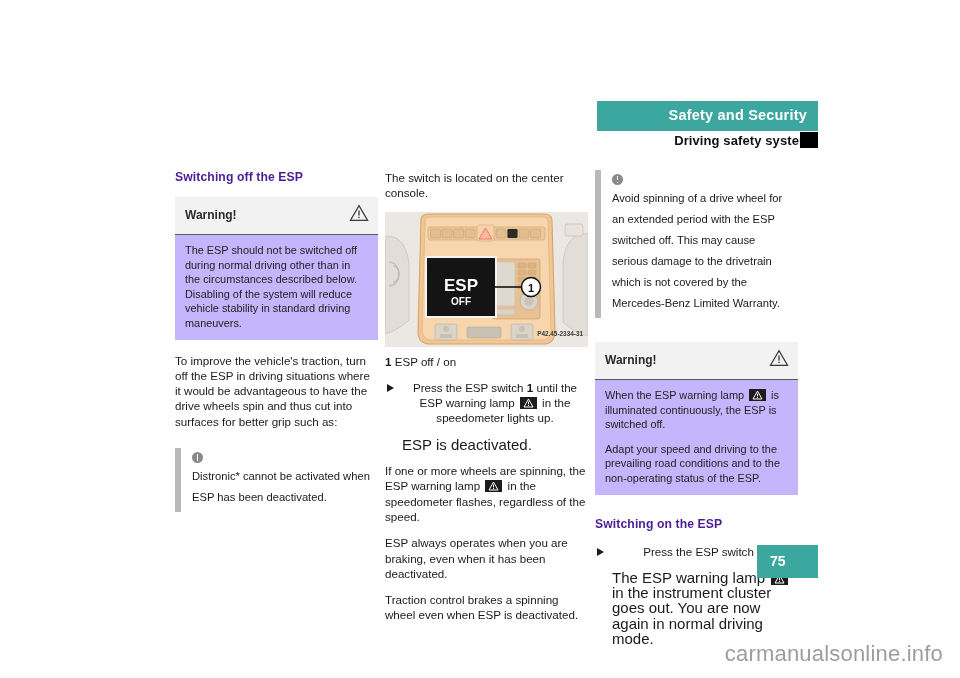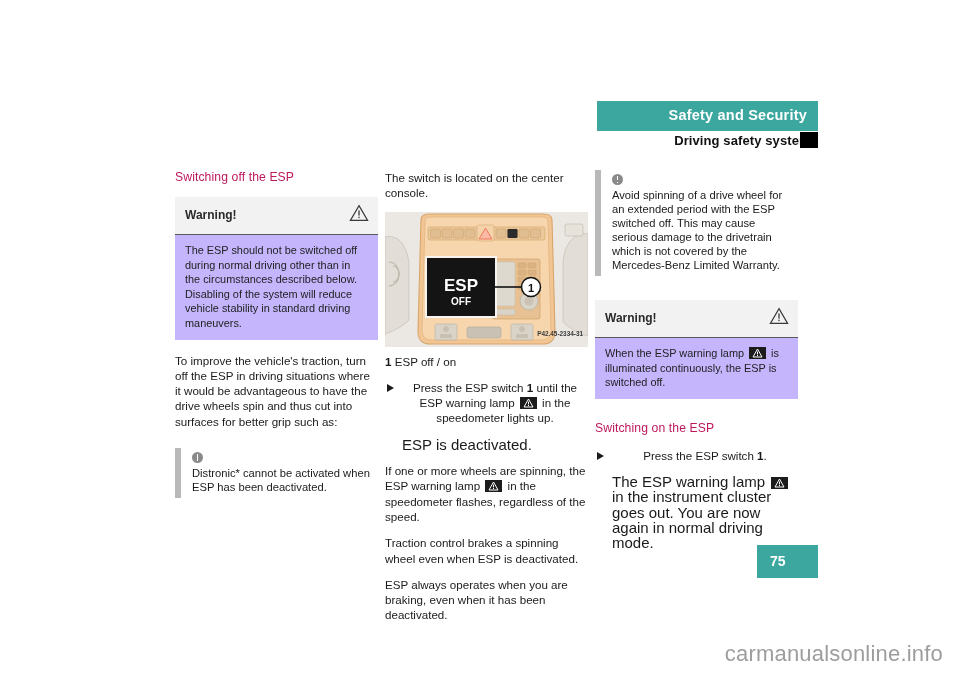--- a/index.html
+++ b/index.html
@@ -67,23 +67,23 @@
     position: absolute;
     top: 170px;
     width: 203px;
   }
   .col-1 { left: 175px; }
   .col-2 { left: 385px; }
   .col-3 { left: 595px; }
 
   h2.section-title {
     font-size: 12.2px;
-    font-weight: normal;
+    font-weight: bold;
     margin: 0 0 13px 0;
-    color: #be185d;
+    color: #4c1d95;
     letter-spacing: 0.1px;
   }
 
   p.body {
     font-size: 11.6px;
     line-height: 15.3px;
     margin: 0 0 11px 0;
     color: #1a1a1a;
   }
 
@@ -165,21 +165,21 @@
     content: "";
     position: absolute;
     left: 4.6px;
     top: 7.5px;
     width: 1.8px;
     height: 1.8px;
     background: #ffffff;
   }
   .infobox-text {
     font-size: 11.2px;
-    line-height: 14px;
+    line-height: 21px;
     color: #1a1a1a;
   }
 
   
   ul.bullets {
     list-style: none;
     margin: 0 0 10px 0;
     padding: 0;
   }
   ul.bullets li {
@@ -421,23 +421,23 @@
     </div>
 
     <div class="substep">ESP is deactivated.</div>
 
     <p class="body"><span>If one or more wheels are spinning, the ESP warning lamp </span><span class="lamp-icon"><svg width="11" height="10" viewBox="0 0 11 10">
             <path d="M5.5 1 L10 9 L1 9 Z" fill="none" stroke="#ffffff" stroke-width="1"></path>
             <rect x="5" y="3.6" width="1" height="2.8" fill="#ffffff"></rect>
             <rect x="5" y="7" width="1" height="1" fill="#ffffff"></rect>
           </svg></span><span> in the speedometer flashes, regardless of the speed.</span></p>
 
+    <p class="body">ESP always operates when you are braking, even when it has been deactivated.</p>
+
     <p class="body">Traction control brakes a spinning wheel even when ESP is deactivated.</p>
-
-    <p class="body">ESP always operates when you are braking, even when it has been deactivated.</p>
 
   </div>
 
   <div class="col col-3">
 
     <div class="infobox" style="margin-bottom:24px;">
       <span class="info-i exclam"></span>
       <div class="infobox-text">Avoid spinning of a drive wheel for an extended period with the ESP switched off. This may cause serious damage to the drivetrain which is not covered by the Mercedes-Benz Limited Warranty.</div>
     </div>
 
@@ -451,20 +451,21 @@
             <rect x="9.35" y="12.7" width="1.3" height="1.4" fill="#3a3a3a"></rect>
           </svg>
         </span>
       </div>
       <div class="warnbox-body">
         <p><span>When the ESP warning lamp </span><span class="lamp-icon"><svg width="11" height="10" viewBox="0 0 11 10">
                 <path d="M5.5 1 L10 9 L1 9 Z" fill="none" stroke="#ffffff" stroke-width="1"></path>
                 <rect x="5" y="3.6" width="1" height="2.8" fill="#ffffff"></rect>
                 <rect x="5" y="7" width="1" height="1" fill="#ffffff"></rect>
               </svg></span><span> is illuminated continuously, the ESP is switched off.</span></p>
+        <p>Adapt your speed and driving to the prevailing road conditions and to the non-operating status of the ESP.</p>
       </div>
     </div>
 
     <h2 class="section-title">Switching on the ESP</h2>
 
     <div class="step">
       <span>Press the ESP switch </span><b class="num">1</b><span>.</span>
     </div>
 
     <div class="substep"><span>The ESP warning lamp </span><span class="lamp-icon"><svg width="11" height="10" viewBox="0 0 11 10">

